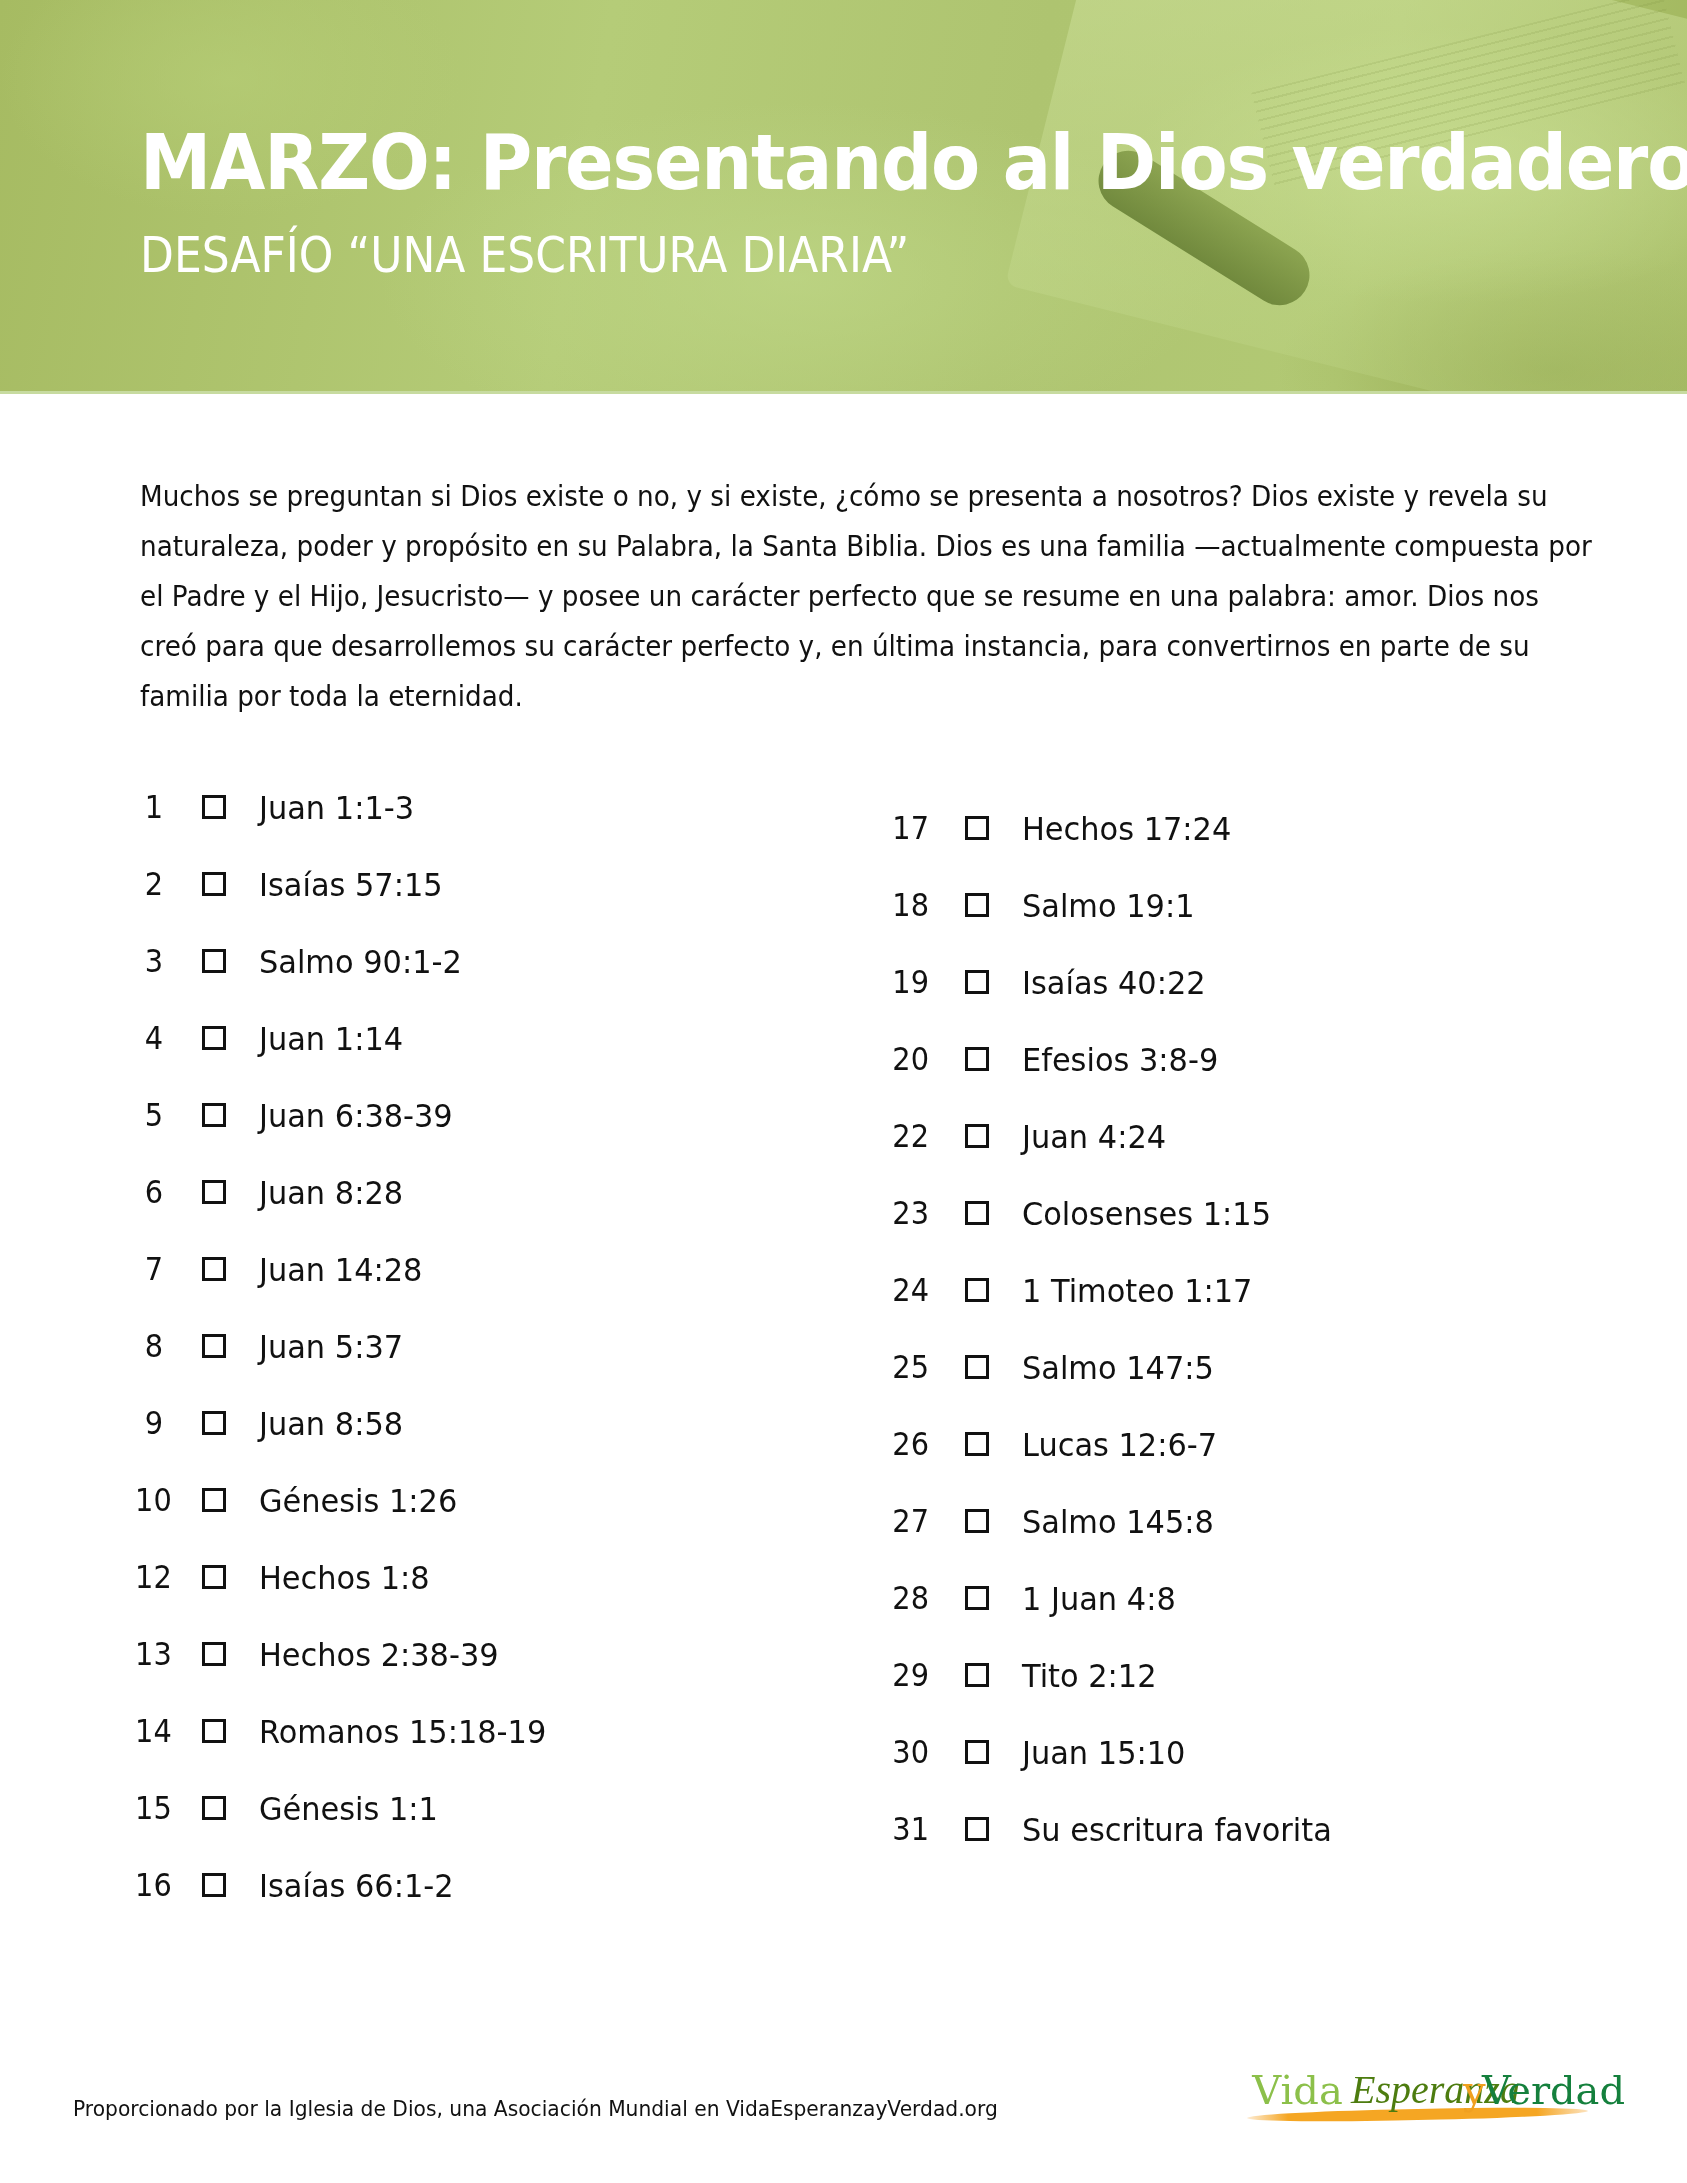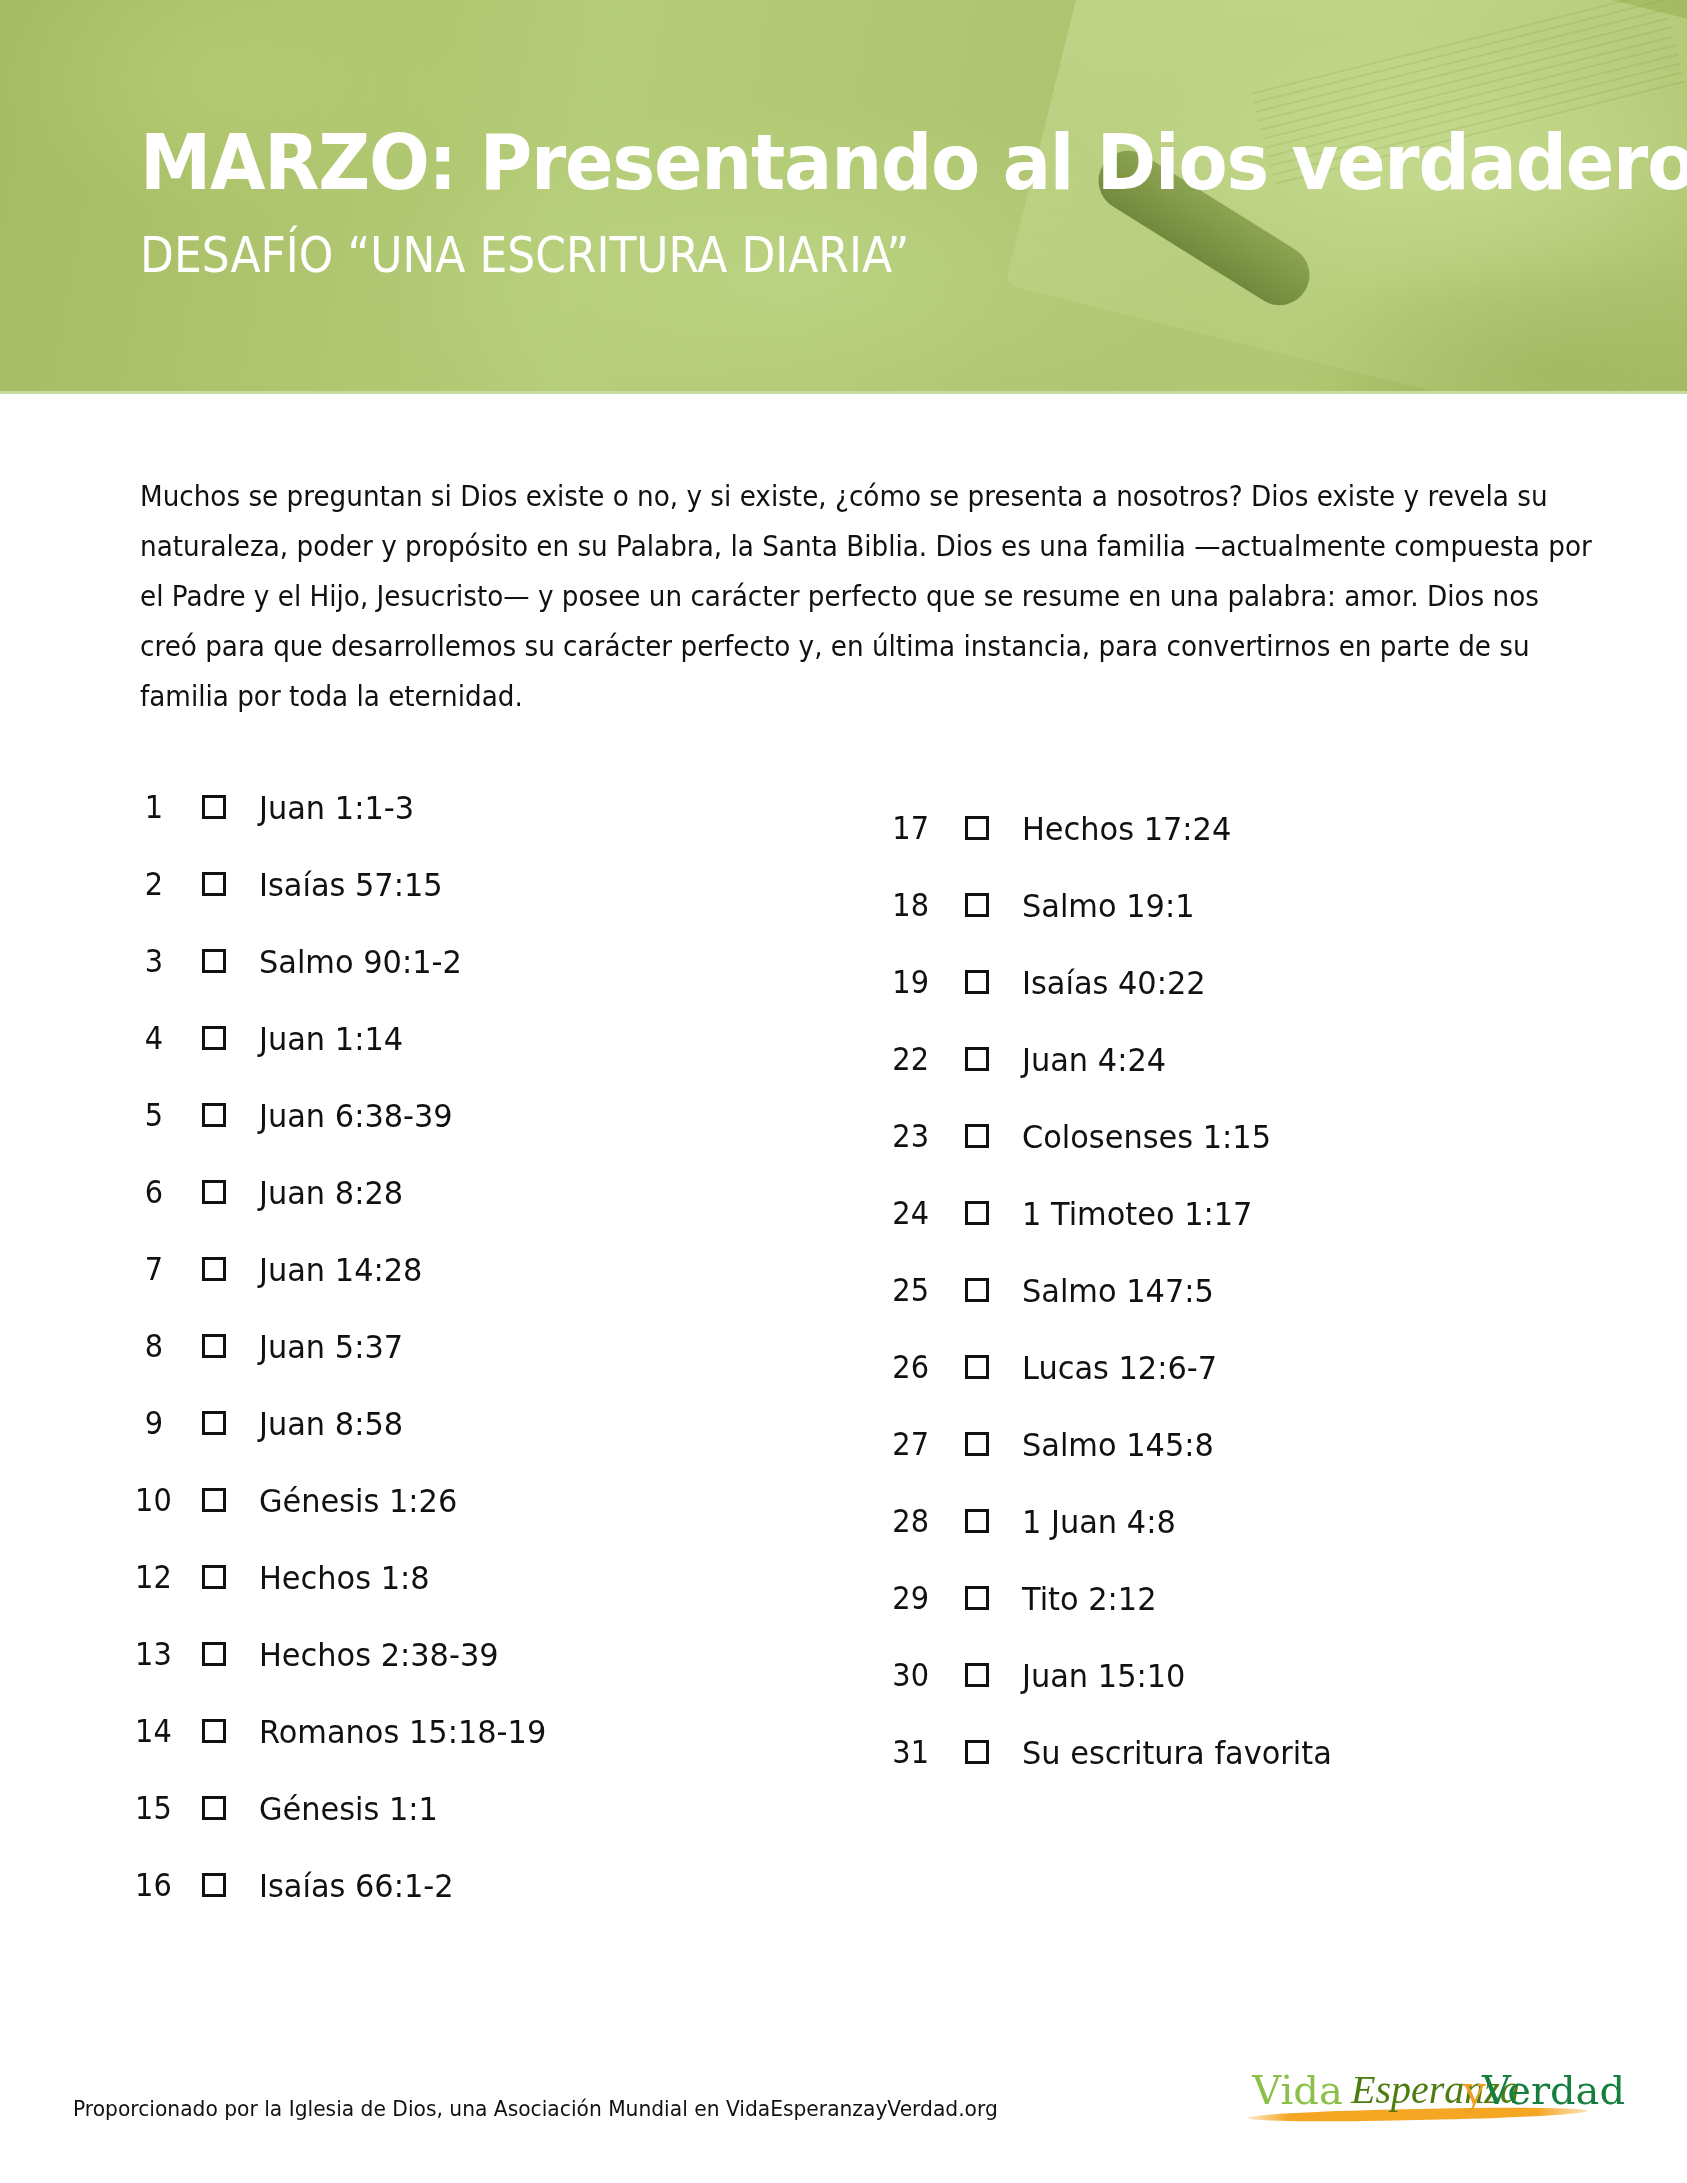--- a/index.html
+++ b/index.html
@@ -202,20 +202,25 @@
       <span class="num">18</span>
       <span class="chk"></span>
       <span class="ref">Salmo 19:1</span>
     </div>
   <div class="row">
       <span class="num">19</span>
       <span class="chk"></span>
       <span class="ref">Isaías 40:22</span>
     </div>
   <div class="row">
+      <span class="num">20</span>
+      <span class="chk"></span>
+      <span class="ref">Efesios 3:8-9</span>
+    </div>
+  <div class="row">
       <span class="num">22</span>
       <span class="chk"></span>
       <span class="ref">Juan 4:24</span>
     </div>
   <div class="row">
       <span class="num">23</span>
       <span class="chk"></span>
       <span class="ref">Colosenses 1:15</span>
     </div>
   <div class="row">

